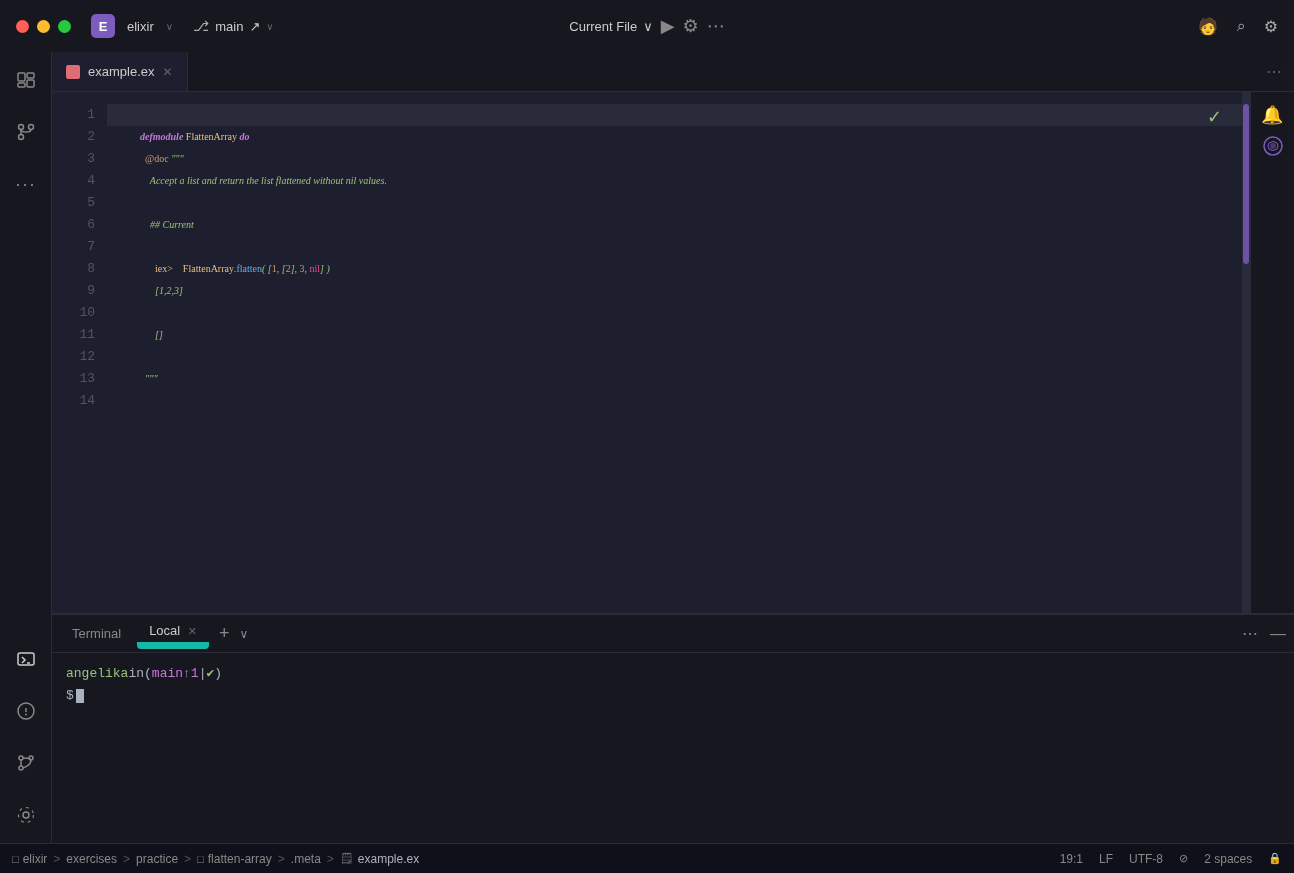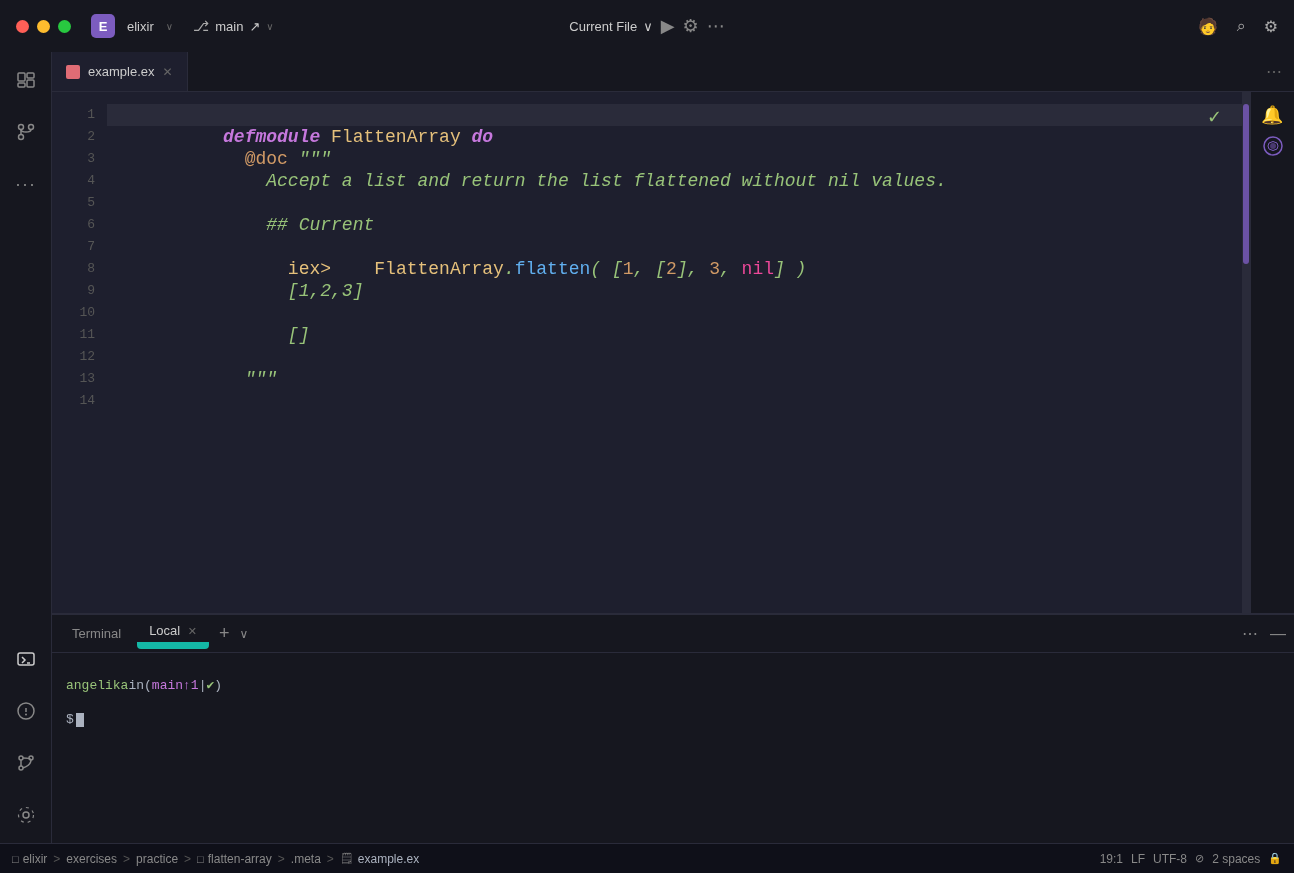--- a/index.html
+++ b/index.html
@@ -194,22 +194,22 @@
     .code-content {
       flex: 1;
       padding: 12px 0;
       overflow: hidden;
       position: relative;
     }
     .code-line {
       height: 22px;
       line-height: 22px;
       white-space: pre;
-      font-family: Liberation Mono, monospace;
-      font-size: 18px;
+      font-family: Liberation Serif, serif;
+      font-size: 10px;
       padding-left: 8px;
     }
 
     
     .kw-purple { color: #c678dd; font-style: italic; font-weight: bold; }
     .kw-orange { color: #d19a66; }
     .kw-doc { color: #98c379; font-style: italic; }
     .kw-plain { color: #abb2bf; }
     .kw-iex { color: #e5c07b; }
     .kw-module { color: #e5c07b; }
@@ -323,21 +323,20 @@
       padding: 10px 14px;
       font-family: 'Menlo', 'Monaco', 'Courier New', monospace;
       font-size: 13px;
       color: #abb2bf;
     }
     .term-prompt {
       display: flex;
       align-items: center;
       gap: 0;
       line-height: 22px;
-      margin-top: 12px;
     }
     .term-user { color: #98c379; }
     .term-in { color: #abb2bf; }
     .term-path { color: #61afef; }
     .term-paren { color: #abb2bf; }
     .term-branch { color: #c678dd; }
     .term-check { color: #98c379; }
     .term-cursor {
       display: inline-block;
       width: 8px;
@@ -356,21 +355,21 @@
       padding: 0 12px;
       font-size: 12px;
       color: #888;
       gap: 4px;
       border-top: 1px solid #2a2b3a;
     }
     .status-right {
       margin-left: auto;
       display: flex;
       align-items: center;
-      gap: 8px;
+      gap: 16px;
     }
     .breadcrumb-folder { color: #888; }
     .breadcrumb-arrow { color: #555; margin: 0 2px; }
     .breadcrumb-file { color: #abb2bf; }
 
     .highlighted-line {
       background: #2a2b3a;
     }
   </style>
 </head>

